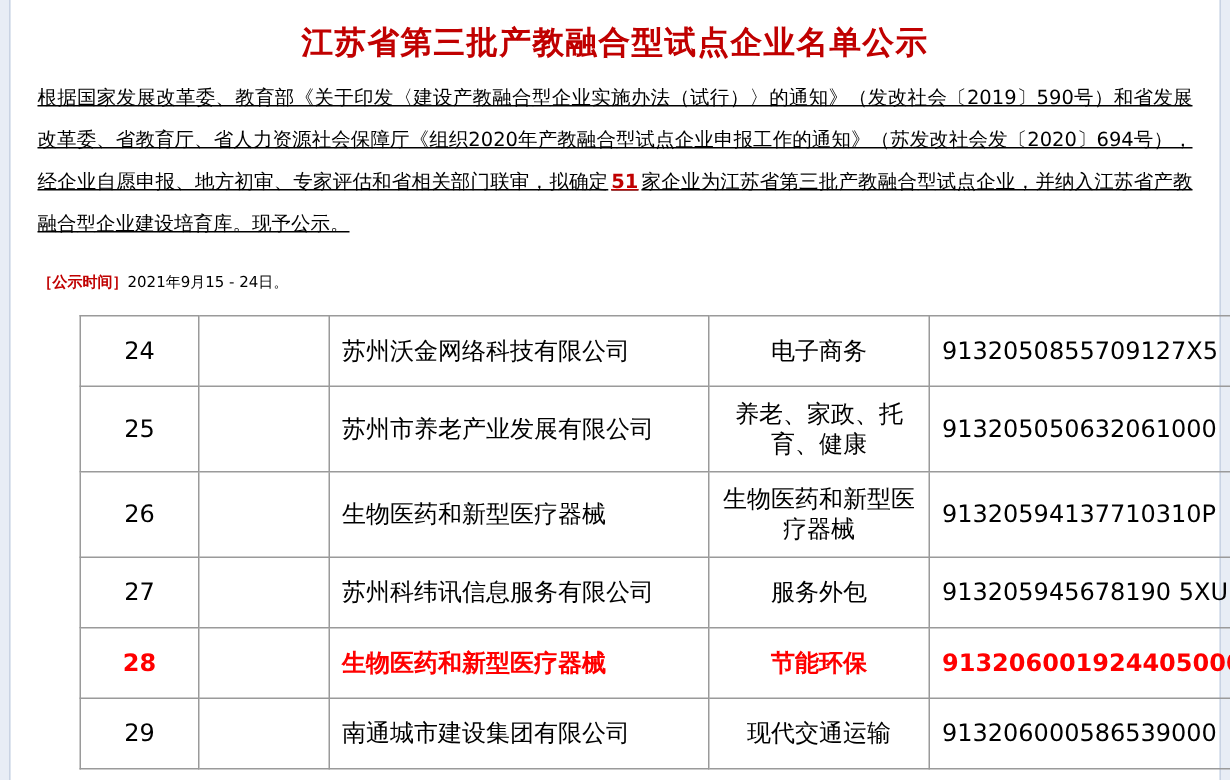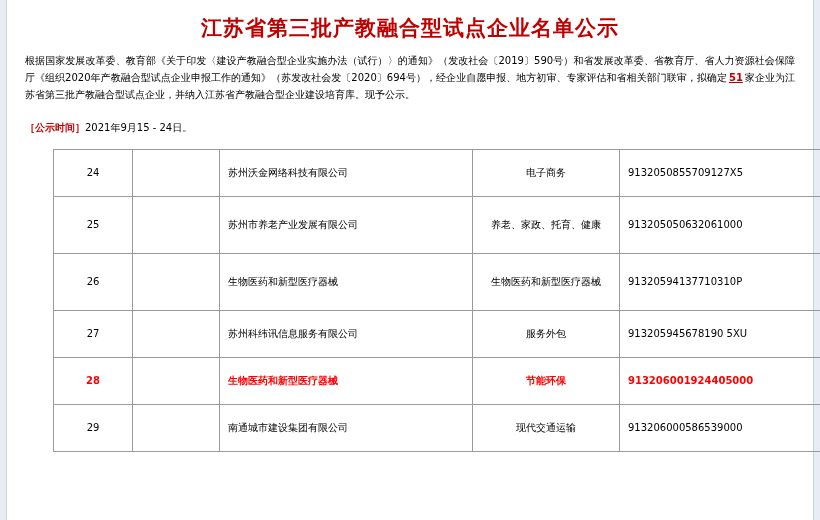--- a/index.html
+++ b/index.html
@@ -50,26 +50,27 @@
   .doc-title {
     text-align: center;
     color: #c00000;
     font-weight: bold;
     font-size: 21px;
     letter-spacing: 1px;
     margin: 4px 0 10px 0;
     font-family: "DejaVu Sans", "Liberation Sans", sans-serif;
   }
   .body-text {
-    font-size: 10px;
-    line-height: 17px;
+    font-size: 13px;
+    line-height: 28px;
     color: #000000;
     text-align: justify;
     margin: 0 0 2px 0;
     font-family: "DejaVu Sans", "Liberation Sans", sans-serif;
+    text-decoration: underline;
   }
   .count-highlight {
     color: #c00000;
     font-weight: bold;
     text-decoration: underline;
     padding: 0 2px;
   }
   .notice-line {
     font-size: 10px;
     line-height: 26px;
@@ -82,21 +83,21 @@
     font-weight: bold;
   }
   table.listing {
     border-collapse: collapse;
     width: 726px;
     margin: 4px 0 0 28px;
     table-layout: fixed;
   }
   table.listing td {
     border: 1px solid #9a9a9a;
-    font-size: 10px;
+    font-size: 16px;
     color: #000000;
     padding: 6px 8px;
     vertical-align: middle;
     line-height: 20px;
     font-family: "DejaVu Sans", "Liberation Sans", sans-serif;
   }
   td.c-idx {
     width: 62px;
     text-align: center;
   }

